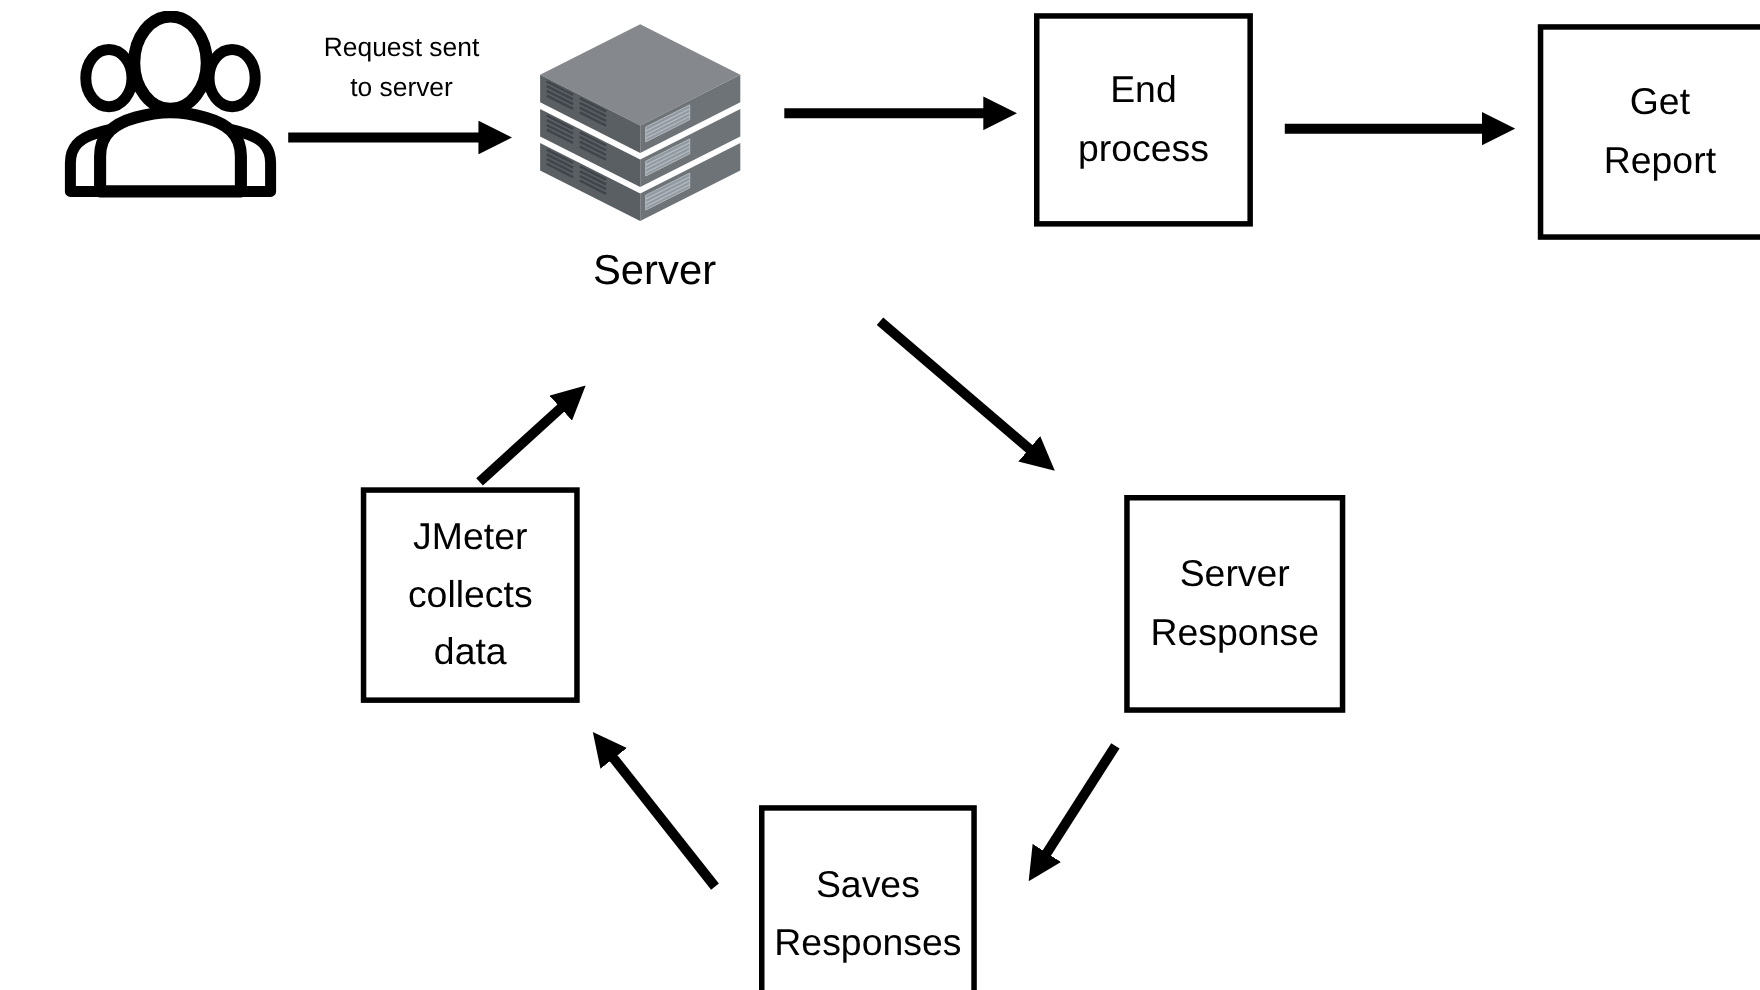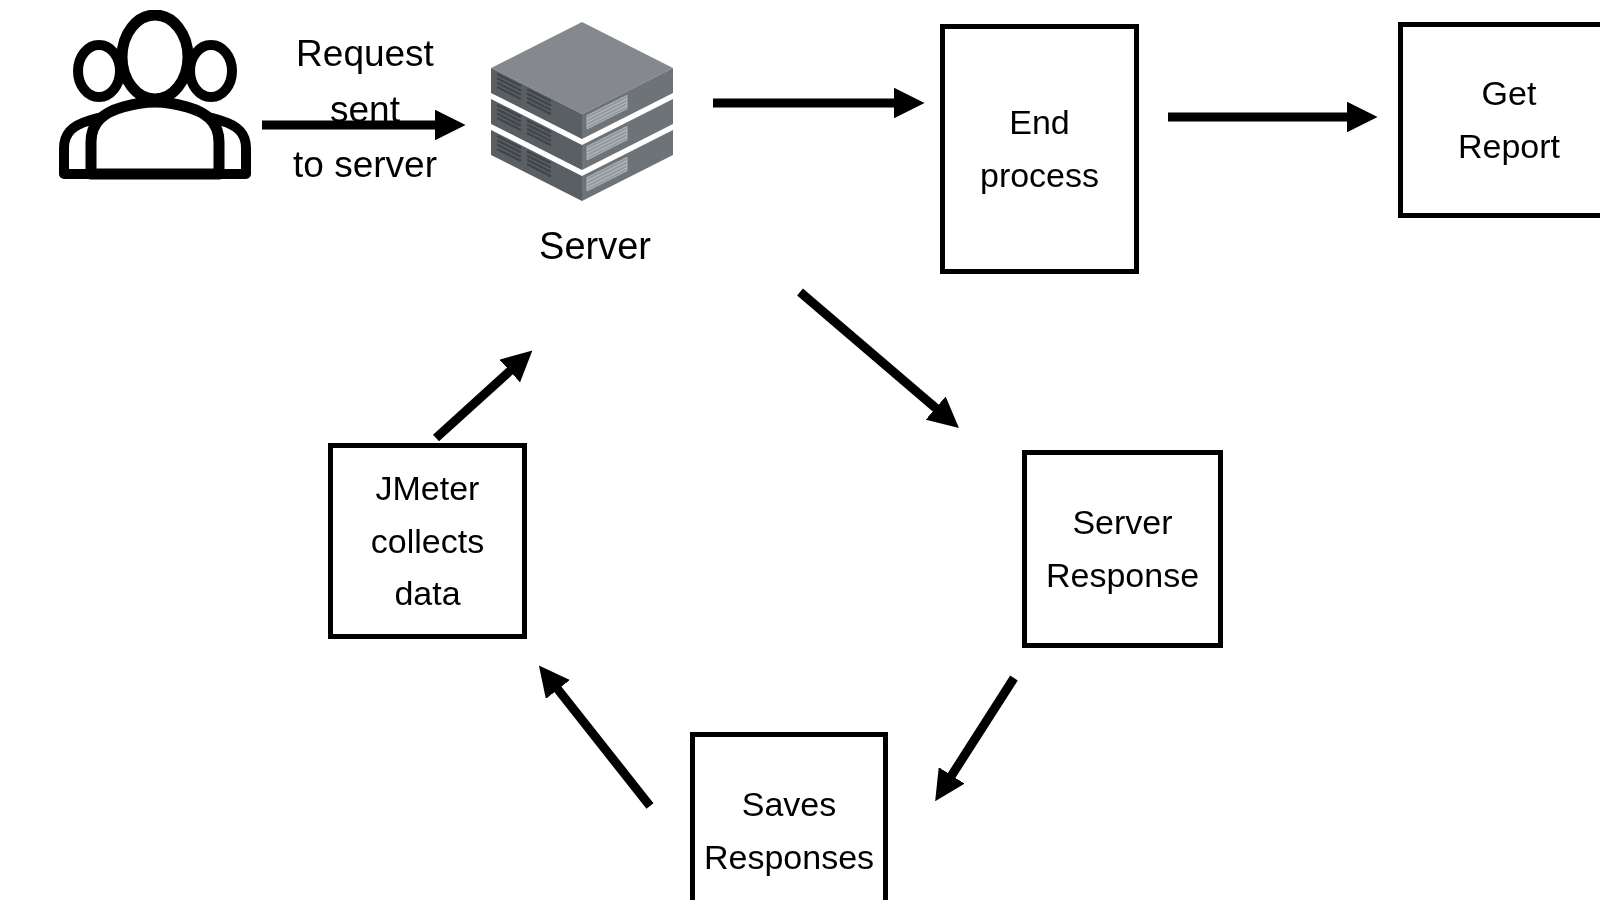--- a/index.html
+++ b/index.html
@@ -20,37 +20,37 @@
     border: 5px solid #000000;
     background: #ffffff;
     display: flex;
     align-items: center;
     justify-content: center;
     text-align: center;
     font-size: 34px;
     line-height: 1.55;
     white-space: pre-line;
   }
-  .box-end      { left: 940px;  top: 24px;  width: 199px; height: 250px; }
+  .box-end      { left: 940px;  top: 12px;  width: 199px; height: 194px; }
   .box-report   { left: 1398px; top: 22px;  width: 222px; height: 196px; }
   .box-response { left: 1022px; top: 450px; width: 201px; height: 198px; }
   .box-saves    { left: 690px;  top: 732px; width: 198px; height: 198px; }
   .box-jmeter   { left: 328px;  top: 443px; width: 199px; height: 196px; }
 
   .users-icon  { left: 55px;  top: 10px; width: 200px; height: 170px; }
   .server-icon { left: 487px; top: 20px; width: 190px; height: 182px; }
 
   .caption {
     position: absolute;
     text-align: center;
     white-space: pre-line;
   }
   .users-caption  { left: 5px;   top: 192px; width: 370px; font-size: 36px; line-height: 1.4; }
   .server-caption { left: 490px; top: 224px; width: 210px; font-size: 38px; line-height: 1.2; }
-  .edge-caption   { left: 263px; top: 26px;  width: 204px; font-size: 37px; line-height: 1.5; }
+  .edge-caption   { left: 263px; top: 26px;  width: 204px; font-size: 24px; line-height: 1.5; }
 </style>
 </head>
 <body>
 
 <div class="canvas">
 
   <svg class="arrow-layer" viewBox="0 0 1600 900" xmlns="http://www.w3.org/2000/svg">
     <defs>
       <marker id="ah" viewBox="0 0 10 10" refX="1" refY="5" markerWidth="3.4" markerHeight="3.4" orient="auto-start-reverse">
         <path d="M0,0 L10,5 L0,10 Z" fill="#000000"></path>

